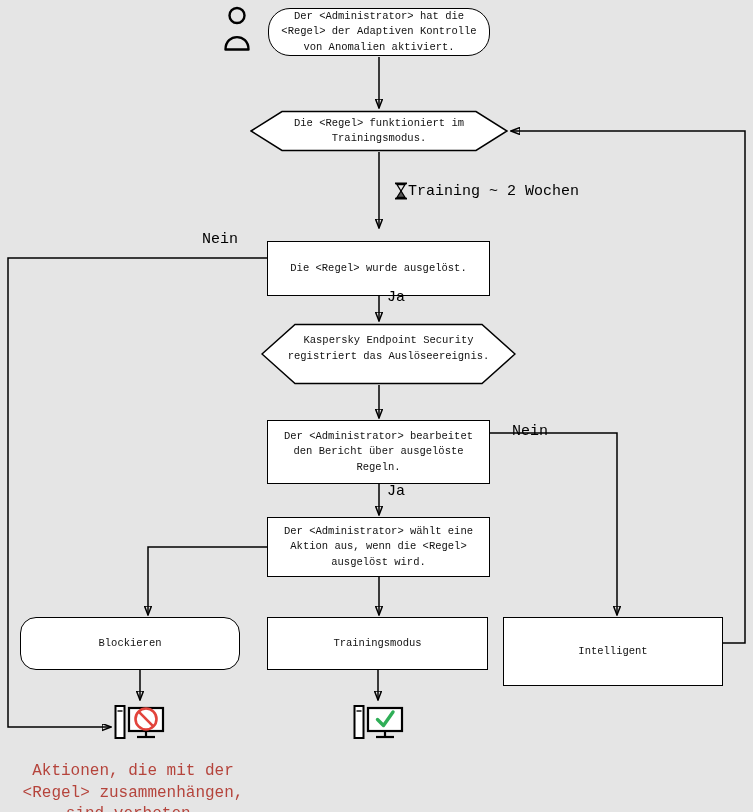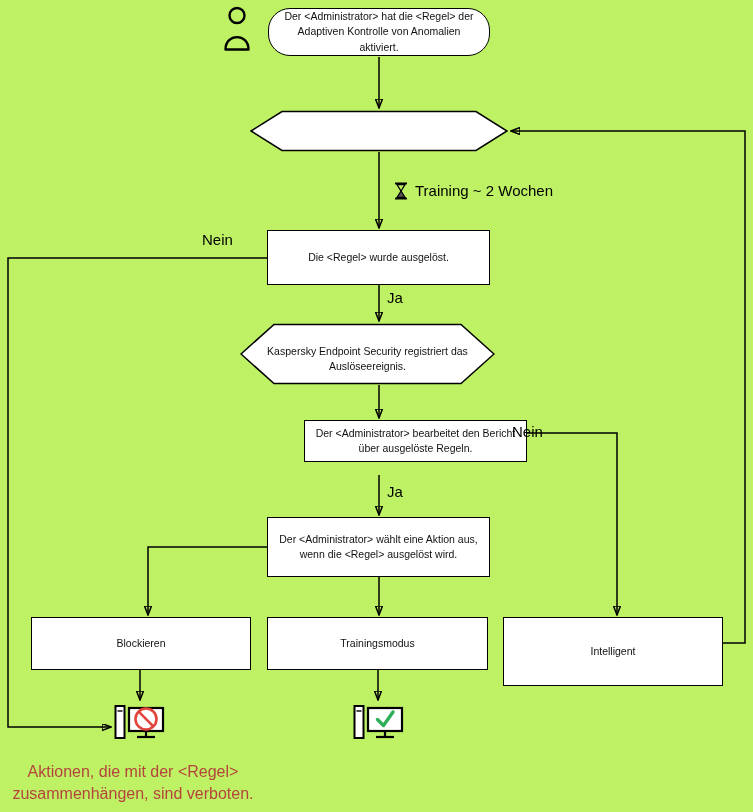--- a/index.html
+++ b/index.html
@@ -1,21 +1,21 @@
 <!DOCTYPE html>
 <html><head>
 <meta charset="utf-8">
 <style>
   html, body { margin: 0; padding: 0; background: #fff; }
   .stage {
     position: relative;
     width: 753px;
     height: 812px;
-    background: #bef264;
-    font-family: Liberation Sans, sans-serif;
+    background: #e5e5e5;
+    font-family: Liberation Mono, monospace;
     color: #000;
     overflow: hidden;
   }
   .connectors { position: absolute; left: 0; top: 0; width: 753px; height: 812px; }
   .connectors path { stroke: #000; stroke-width: 1.5; fill: none; }
 
   .node {
     position: absolute;
     display: flex;
     align-items: center;
@@ -26,21 +26,21 @@
     color: #111;
     box-sizing: border-box;
   }
   .rect  { background: #fff; border: 1.4px solid #000; padding: 0 4px; }
   .stadium { background: #fff; border: 1.4px solid #000; border-radius: 22px; padding: 0 10px; }
   .hex   { background: transparent; }
   .hex .hex-bg { position: absolute; left: 0; top: 0; }
   .hex .hex-label { position: relative; padding: 0 12px; }
 
   .flow-label { position: absolute; font-size: 15px; color: #000; white-space: nowrap; }
-  .training-label { display: flex; gap: 7px; }
+  .training-label { display: flex; align-items: center; }
 
   .icon-box { position: absolute; }
 
   .result-text {
     position: absolute;
     font-size: 16px;
     line-height: 1.35;
     text-align: center;
   }
 </style>
@@ -77,62 +77,63 @@
   </div>
 
   <div class="node stadium" style="left:268px; top:8px; width:222px; height:48px;">
     <span>Der &lt;Administrator&gt; hat die &lt;Regel&gt; der Adaptiven Kontrolle von Anomalien aktiviert.</span>
   </div>
 
   <div class="node hex" style="left:250px; top:110px; width:258px; height:42px;">
     <svg class="hex-bg" width="258" height="42" viewBox="0 0 258 42">
       <polygon points="1,21 32,1.5 226,1.5 257,21 226,40.5 32,40.5" fill="#fff" stroke="#000" stroke-width="1.5"></polygon>
     </svg>
+    <span class="hex-label">Die &lt;Regel&gt; funktioniert im Trainingsmodus.</span>
   </div>
 
   <div class="flow-label training-label" style="left:394px; top:182px;">
     <span style="display:inline-flex;">
       <svg width="14" height="18" viewBox="0 0 14 18">
         <line x1="1" y1="1.4" x2="13" y2="1.4" stroke="#000" stroke-width="1.8"></line>
         <line x1="1" y1="16.6" x2="13" y2="16.6" stroke="#000" stroke-width="1.8"></line>
         <path d="M3,2.6 L11,2.6 L7,9 Z" fill="none" stroke="#000" stroke-width="1.2"></path>
         <path d="M7,9 L3,15.4 L11,15.4 Z" fill="#555" stroke="#000" stroke-width="1.2"></path>
       </svg>
     </span>
     <span>Training ~ 2 Wochen</span>
   </div>
 
-  <div class="node rect" style="left:267px; top:230px; width:223px; height:55px;">
+  <div class="node rect" style="left:267px; top:241px; width:223px; height:55px;">
     <span>Die &lt;Regel&gt; wurde ausgelöst.</span>
   </div>
 
   <div class="flow-label" style="left:202px; top:231px;">Nein</div>
 
   <div class="flow-label" style="left:387px; top:289px;">Ja</div>
 
-  <div class="node hex" style="left:240px; top:323px; width:255px; height:51px;align-items:flex-end;">
+  <div class="node hex" style="left:261px; top:323px; width:255px; height:51px;">
     <svg class="hex-bg" width="255" height="62" viewBox="0 0 255 62">
       <polygon points="1,31 34,1.5 221,1.5 254,31 221,60.5 34,60.5" fill="#fff" stroke="#000" stroke-width="1.5"></polygon>
     </svg>
     <span class="hex-label" style="padding:0 10px;">Kaspersky Endpoint Security registriert das Auslöseereignis.</span>
   </div>
 
-  <div class="node rect" style="left:267px; top:420px; width:223px; height:42px;margin-left:37px;">
+  <div class="node rect" style="left:267px; top:420px; width:223px; height:64px;">
     <span>Der &lt;Administrator&gt; bearbeitet den Bericht über ausgelöste Regeln.</span>
   </div>
 
   <div class="flow-label" style="left:512px; top:423px;">Nein</div>
 
   <div class="flow-label" style="left:387px; top:483px;">Ja</div>
 
   <div class="node rect" style="left:267px; top:517px; width:223px; height:60px;">
     <span>Der &lt;Administrator&gt; wählt eine Aktion aus, wenn die &lt;Regel&gt; ausgelöst wird.</span>
   </div>
 
-  <div class="node rect" style="left:31px; top:617px; width:220px; height:53px;">
+  <div class="node rect" style="left:20px; top:617px; width:220px; height:53px;border-radius:16px;">
     <span>Blockieren</span>
   </div>
   <div class="node rect" style="left:267px; top:617px; width:221px; height:53px;">
     <span>Trainingsmodus</span>
   </div>
   <div class="node rect" style="left:503px; top:617px; width:220px; height:69px;">
     <span>Intelligent</span>
   </div>
 
   <div class="icon-box" style="left:113px; top:702px; width:54px; height:48px;">

